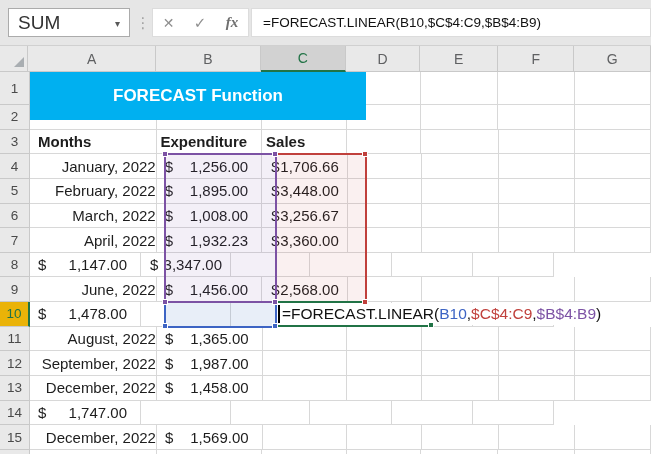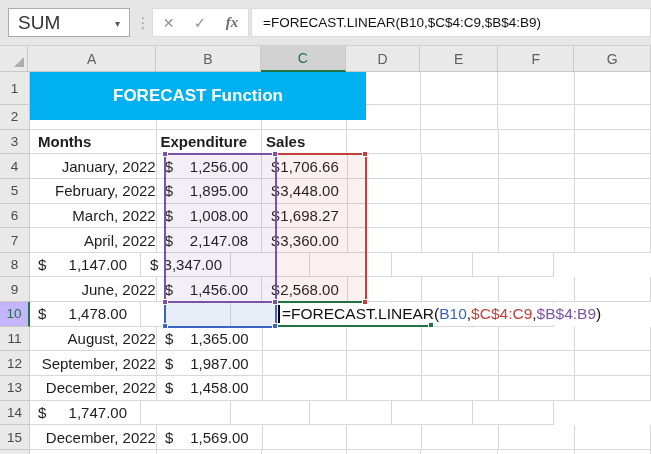--- a/index.html
+++ b/index.html
@@ -25,21 +25,21 @@
   .hc { height:26px; background:#e9e9e9; border-right:1px solid #c9c9c9; border-bottom:1px solid #c9c9c9;
         display:flex; align-items:center; justify-content:center; font-size:14px; color:#5f6062; }
   .corner { width:30px; position:relative; }
   .tri { position:absolute; right:3px; bottom:4px; width:0; height:0; border-bottom:10px solid #a9aeb2; border-left:10px solid transparent; }
   .wa{width:135px}.wb{width:111px}.wc{width:90px}.wd{width:79px}.we{width:82px}.wf{width:81px}.wg{width:81px}
   .hc.sel { background:#d2d2d2; border-bottom:2px solid var(--selection_green); color:var(--selection_green); }
 
   .rowhead { position:absolute; left:0; top:72px; width:30px; height:382px; overflow:hidden; }
   .rh { width:30px; background:#e9e9e9; border-right:1px solid #c9c9c9; border-bottom:1px solid #c9c9c9;
         display:flex; align-items:center; justify-content:center; font-size:13.5px; color:#4a4a4a; }
-  .rh.sel { background:#c4b5fd; border-right:2px solid var(--selection_green); color:var(--selection_green); }
+  .rh.sel { background:#eab308; border-right:2px solid var(--selection_green); color:var(--selection_green); }
   .h1 { height:33px; } .hn { height:24.643px; }
 
   
   .gridarea { position:absolute; left:30px; top:72px; width:621px; height:382px; overflow:hidden; background:#fff; }
   .gr { display:flex; }
   .r1 { height:33px; } .r { height:24.643px; }
   .gc { border-right:1px solid #d8d8d8; border-bottom:1px solid #d8d8d8; font-size:15px; color:#1d1d1d;
         display:flex; align-items:center; overflow:hidden; white-space:nowrap; }
   .ca { justify-content:flex-end; }
   .cb { justify-content:space-between; padding:0 13px 0 8px; }
@@ -176,32 +176,32 @@
         <div class="gc wg"></div>
       </div>
     <div class="gr r">
         <div class="gc wa ca">March, 2022</div>
         <div class="gc wb cb">
           <span>$</span>
           <span>1,008.00</span>
         </div>
         <div class="gc wc cc">
           <span>$</span>
-          <span>1,698.27</span>
+          <span>3,256.67</span>
         </div>
         <div class="gc wd"></div>
         <div class="gc we"></div>
         <div class="gc wf"></div>
         <div class="gc wg"></div>
       </div>
     <div class="gr r">
         <div class="gc wa ca">April, 2022</div>
         <div class="gc wb cb">
           <span>$</span>
-          <span>2,147.08</span>
+          <span>1,932.23</span>
         </div>
         <div class="gc wc cc">
           <span>$</span>
           <span>3,360.00</span>
         </div>
         <div class="gc wd"></div>
         <div class="gc we"></div>
         <div class="gc wf"></div>
         <div class="gc wg"></div>
       </div>

